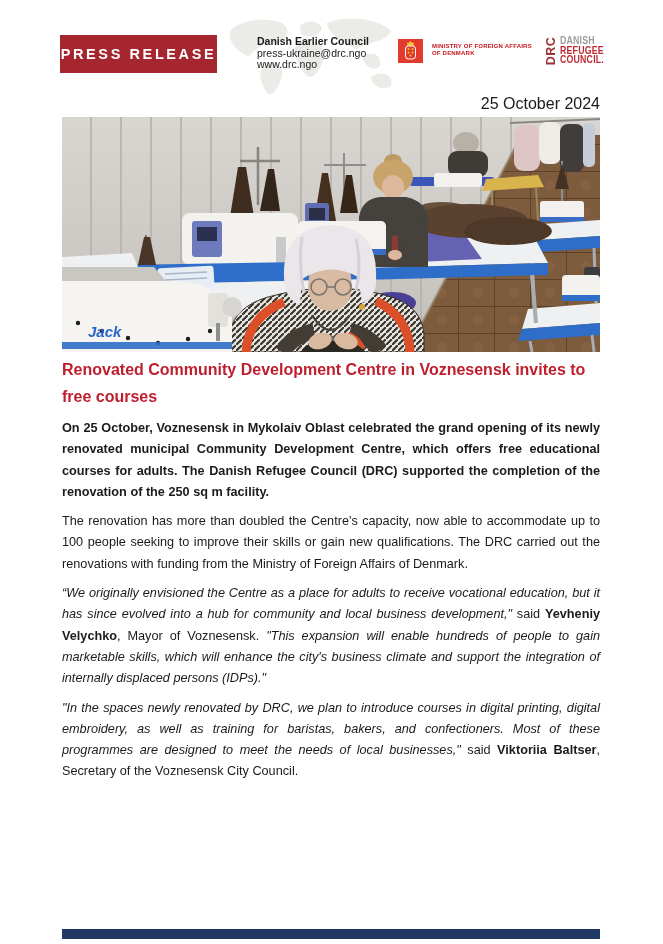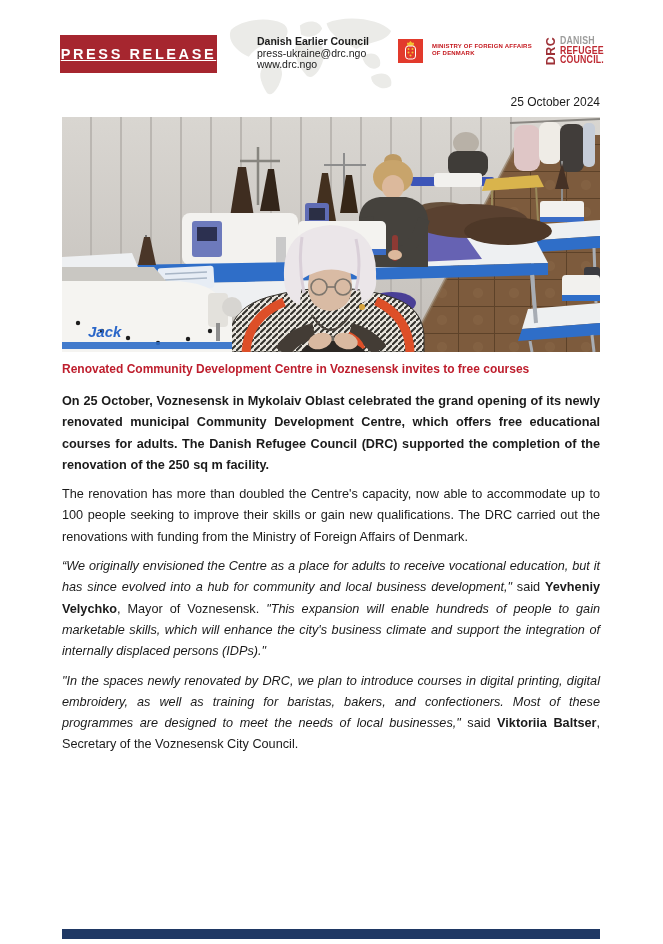--- a/index.html
+++ b/index.html
@@ -6,43 +6,43 @@
   .page{
     position:relative;width:663px;height:944px;margin:0 auto;background:#fff;
     font-family:"Liberation Sans",sans-serif;color:#1b1b1b;overflow:hidden;
   }
   
   .map{position:absolute;left:222px;top:12px;width:178px;height:96px;}
   .banner{
     position:absolute;left:60px;top:35px;width:157px;height:38px;
     background:var(--banner-red,#A6262F);display:flex;align-items:center;justify-content:center;
   }
-  .banner span{color:#fff;font-weight:700;font-size:14.5px;letter-spacing:2.6px;text-decoration:underline;}
+  .banner span{color:#fff;font-weight:700;font-size:14.5px;letter-spacing:2.6px;}
   .contact{position:absolute;left:257px;top:36px;font-size:10.5px;line-height:11.5px;}
   .contact .org{font-weight:700;}
   .ministry{position:absolute;left:398px;top:39px;display:flex;}
   .ministry-box{width:25px;height:24px;background:var(--ministry-red,#E23A2C);position:relative;}
   .ministry-text{margin-left:9px;padding-top:4px;font-size:6px;font-weight:700;
     color:var(--ministry-text-red,#C4161C);line-height:7px;letter-spacing:.2px;}
   .drc{position:absolute;left:543px;top:36px;display:flex;}
   .drc-acronym{position:relative;width:15px;height:29px;}
   .drc-acronym span{
     position:absolute;left:50%;top:50%;transform:translate(-50%,-50%) rotate(-90deg);
     font-size:12.5px;font-weight:800;color:#9E3137;letter-spacing:.5px;}
   .drc-words{margin-left:2px;font-size:10px;font-weight:700;line-height:9.6px;
     transform:scaleX(.88);transform-origin:left center;letter-spacing:.2px;}
   .drc-words .w1{color:var(--drc-gray,#9D9D9C);}
   .drc-words .w2,.drc-words .w3{color:var(--drc-red,#BE2A33);}
-  .date{position:absolute;top:95px;right:63px;font-size:12px;}
+  .date{position:absolute;top:95px;right:63px;font-size:16px;}
   
   .photo{position:absolute;left:62px;top:117px;width:538px;height:235px;overflow:hidden;}
   
   .article{position:absolute;left:62px;top:356px;width:538px;}
   .article h1{
-    margin:0;font-size:12px;font-weight:700;line-height:27px;
+    margin:0;font-size:16px;font-weight:700;line-height:27px;
     color:var(--title-red,#BE1E2D);text-align:left;}
   .article-body p{margin:8px 0 2px 0;font-size:12.7px;line-height:21.3px;text-align:justify;}
   .seg-b{font-weight:700;}
   .seg-i{font-style:italic;}
   
   .footer-bar{position:absolute;left:62px;top:929px;width:538px;height:10px;
     background:var(--footer-navy,#1F3864);}
 </style>
 </head>
 <body>

